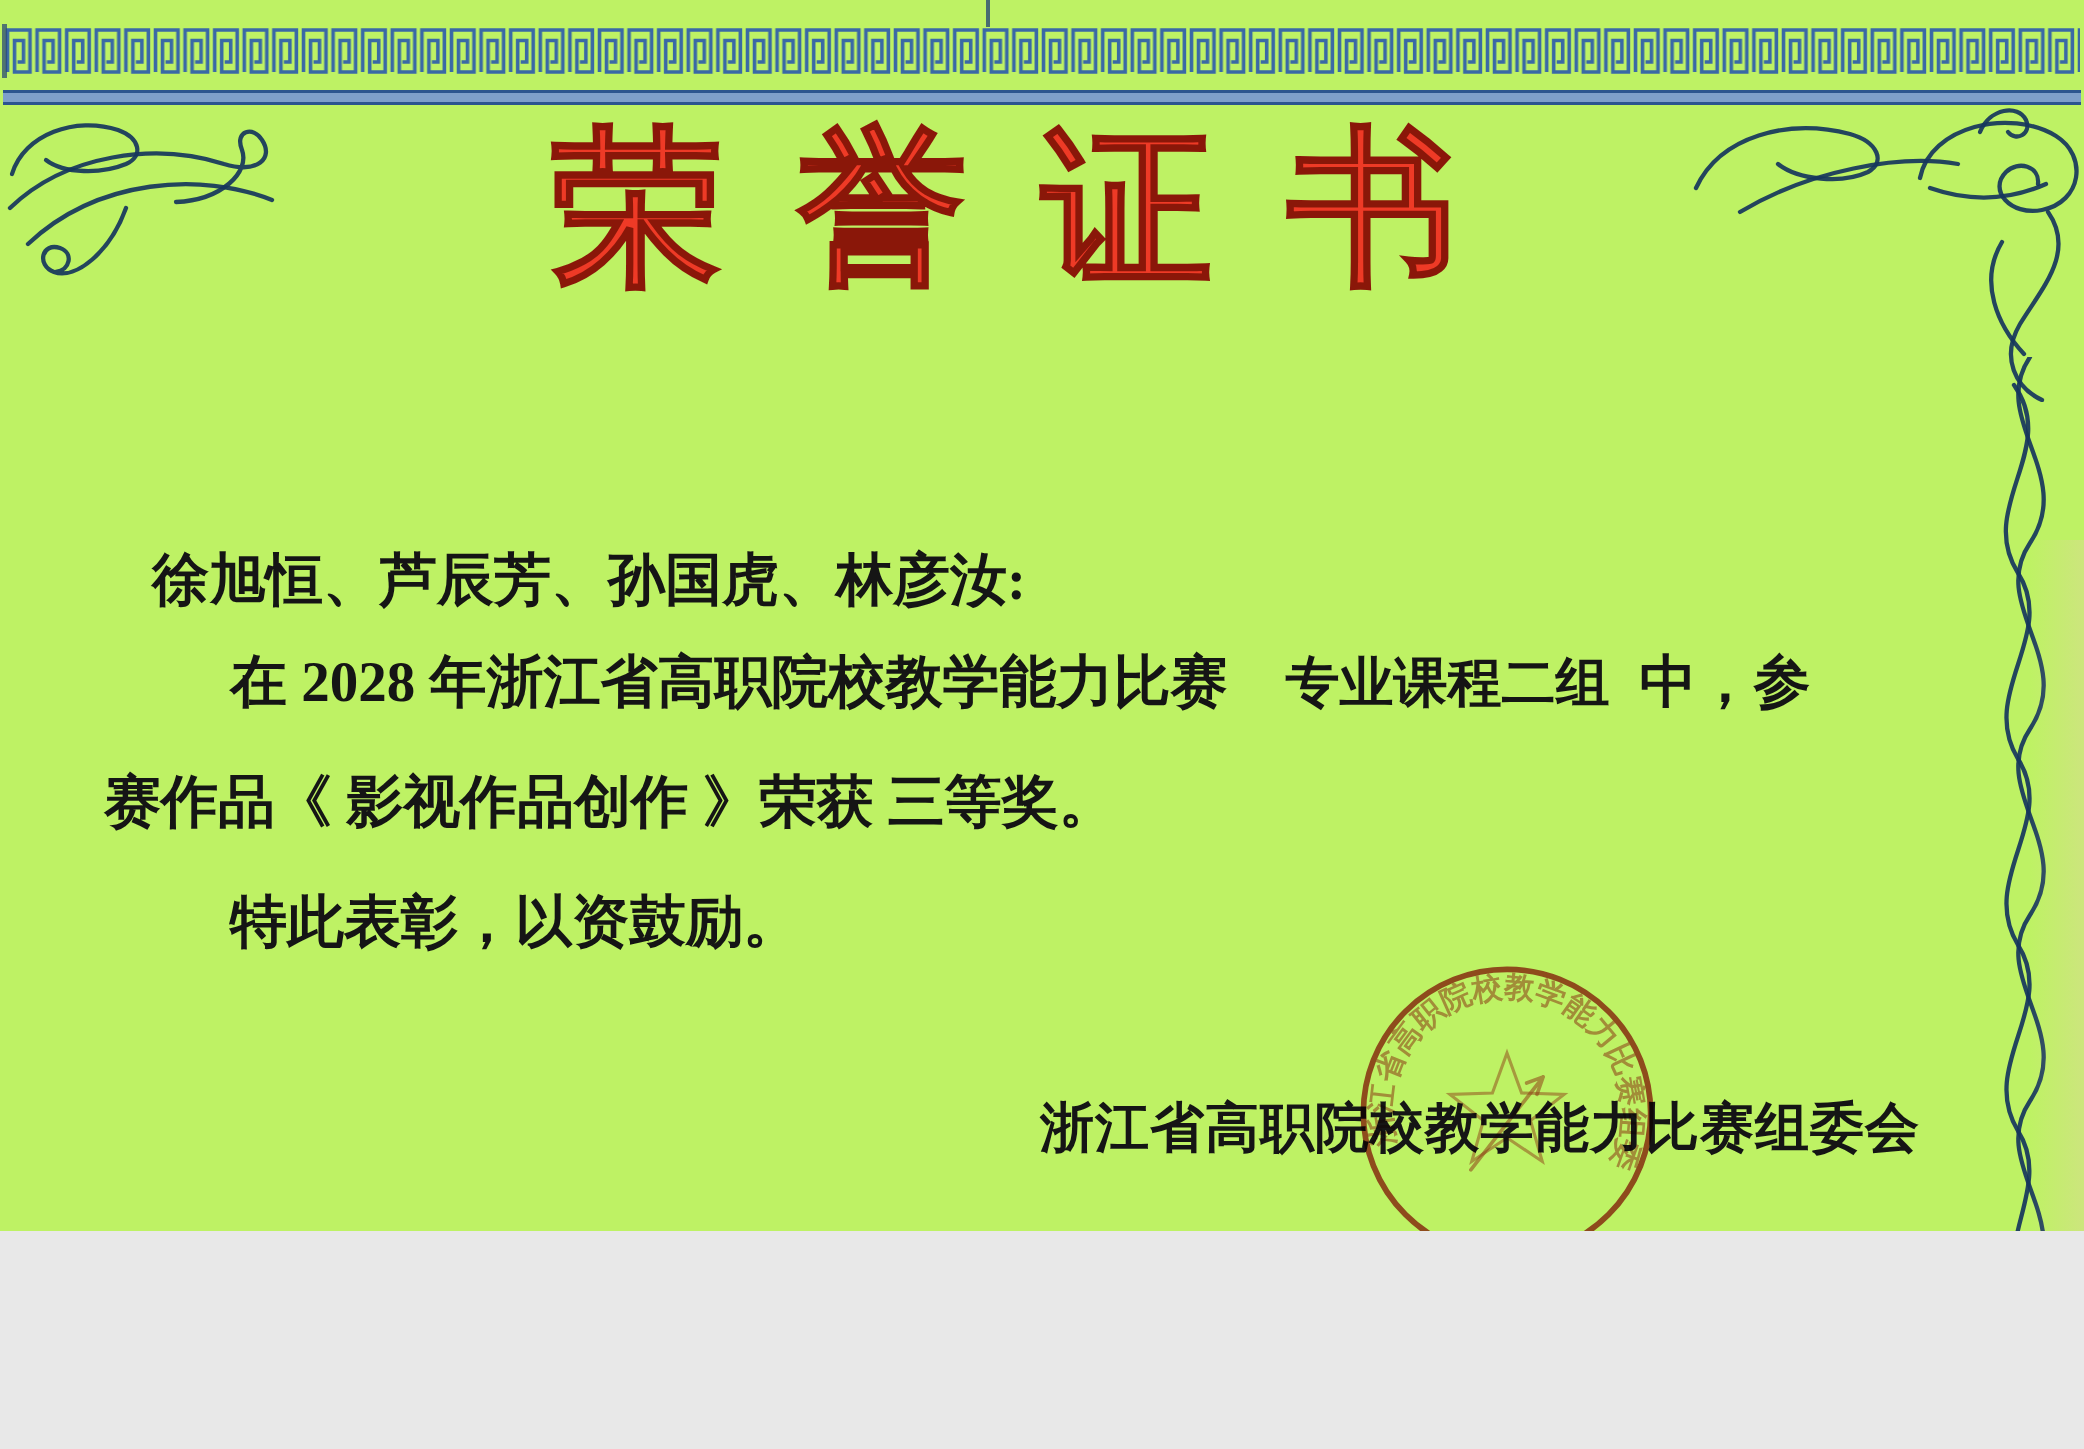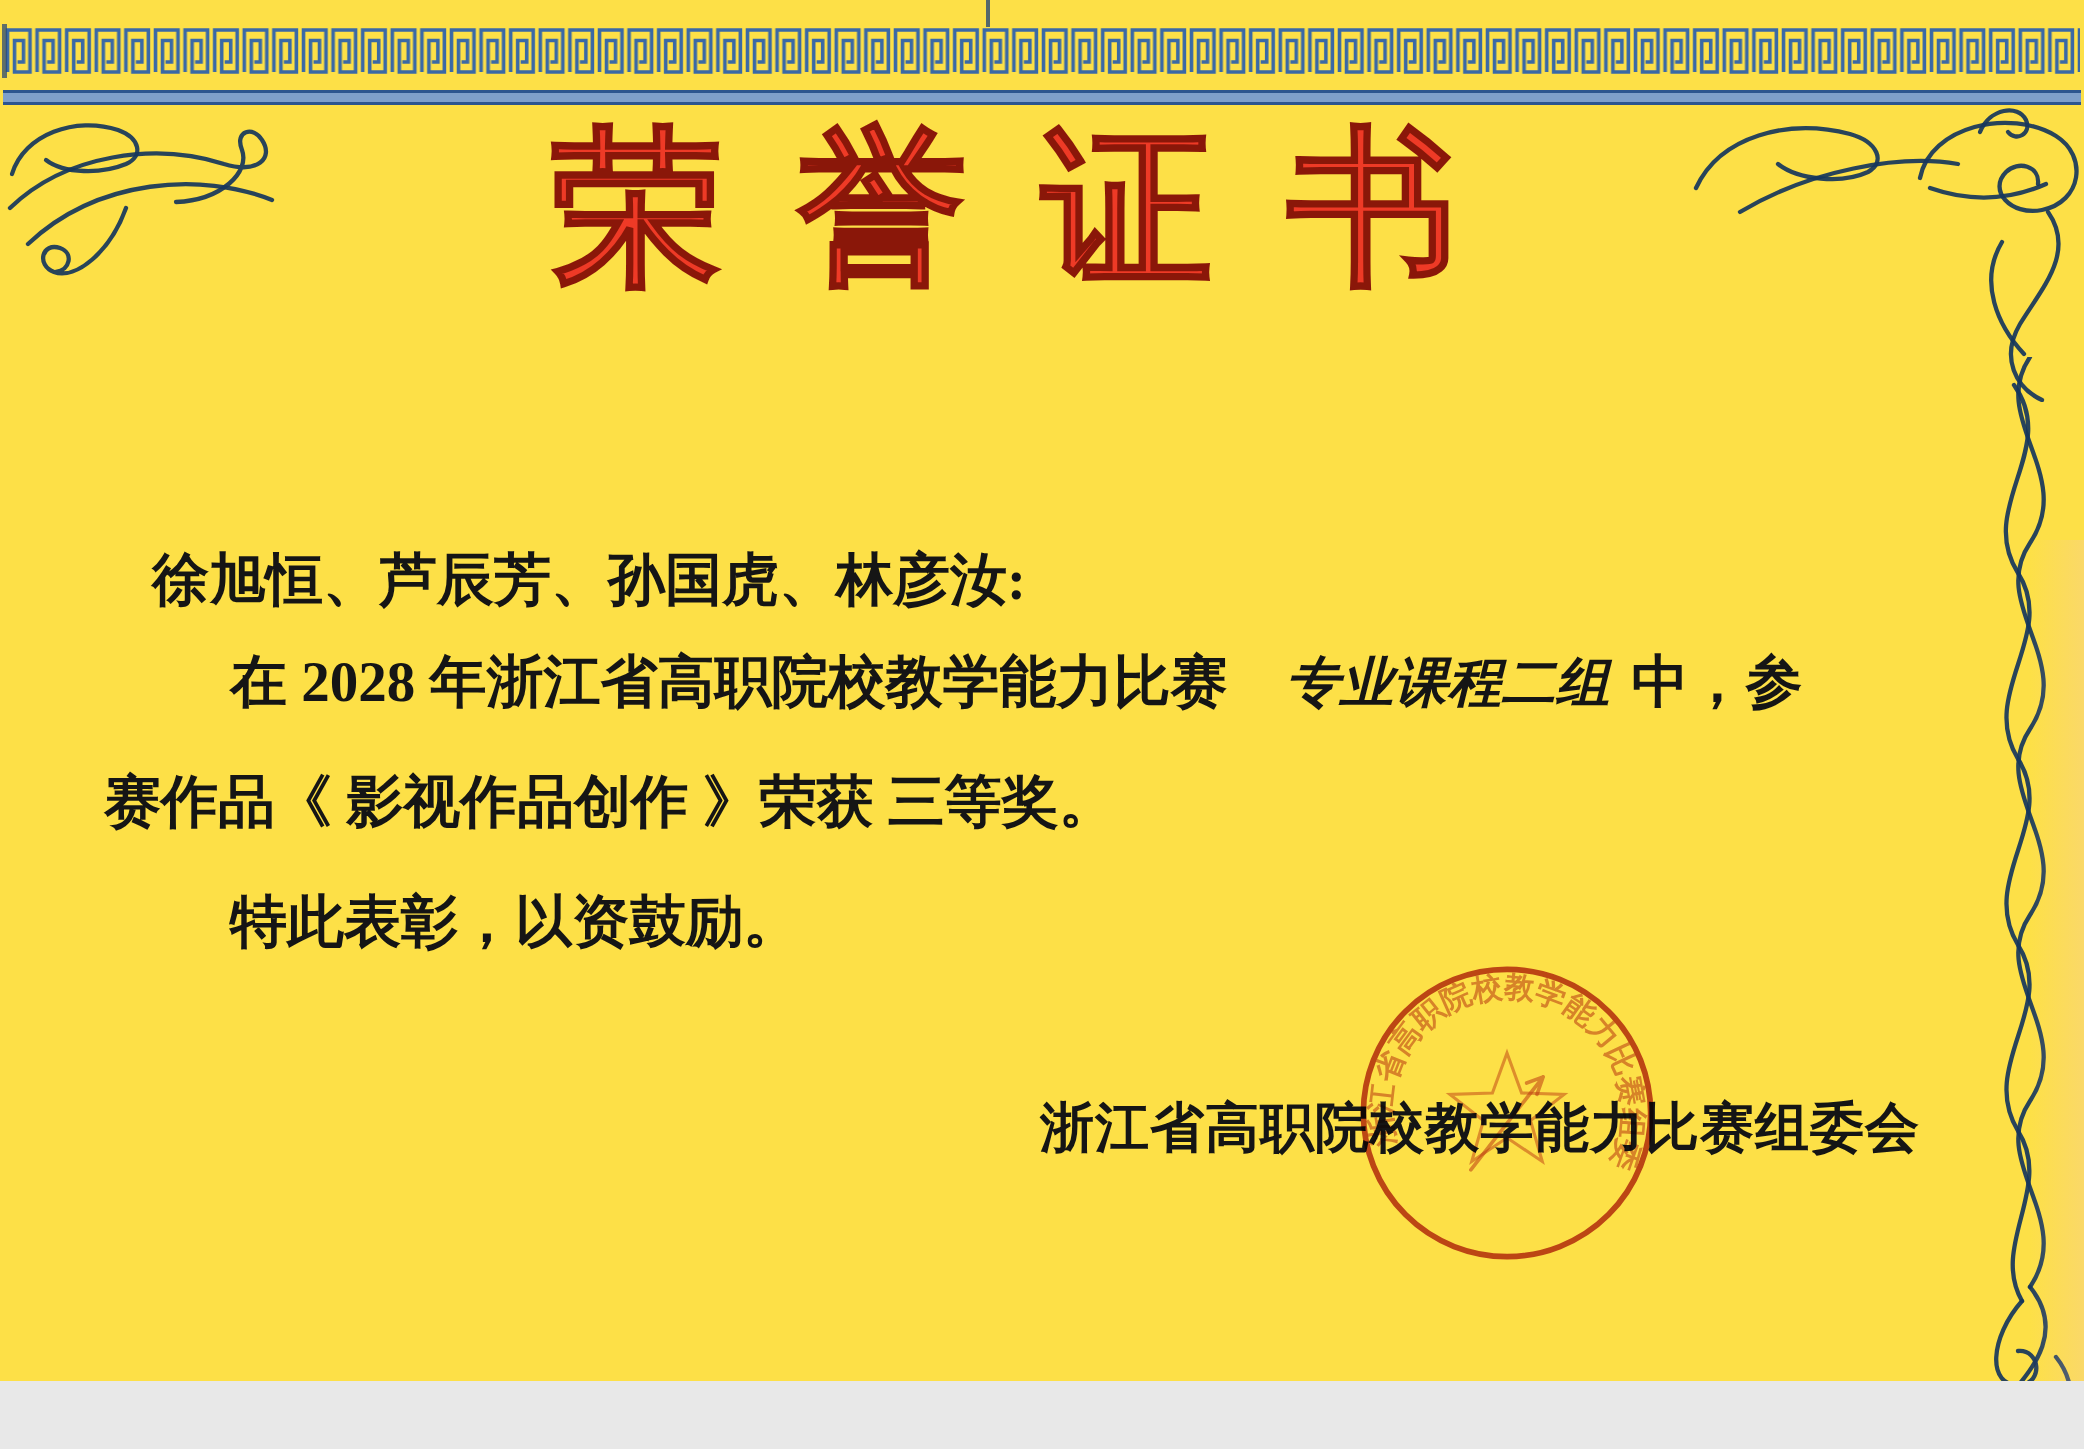--- a/index.html
+++ b/index.html
@@ -1,19 +1,19 @@
 <!DOCTYPE html>
 <html><head>
 <meta charset="utf-8">
 <style>
   html,body{margin:0;padding:0;background:#e8e8e8;}
   .page{
     position:relative;
-    width:2084px;height:1381px;
-    background:#fde047;
+    width:2084px;height:1231px;
+    background:#bef264;
     overflow:hidden;
     font-family:"Liberation Serif", serif;
     color:#151515;
   }
   
   .meander{position:absolute;left:4px;top:24px;width:2076px;height:56px;}
   .blue-rule{
     position:absolute;left:3px;top:90px;width:2078px;height:15px;
     background:#7e9fca;
     border-top:3px solid #2c558f;border-bottom:3px solid #2c558f;
@@ -41,23 +41,22 @@
     -webkit-text-stroke:2px #8a1709;
   }
   
   .txt{position:absolute;font-weight:700;font-size:57px;line-height:1.2;white-space:pre;}
   .recipients{left:152px;top:546px;}
   .body-line-1{left:230px;top:648px;}
   .body-line-2{left:104px;top:768px;}
   .body-line-3{left:230px;top:888px;}
   .field-script{
     font-family:"DejaVu Serif", serif;
-    font-style:italic;
     font-size:54px;
-    margin-left:58px;margin-right:22px;
+    margin-left:58px;margin-right:30px;
   }
   .issuer{left:1040px;top:1096px;font-size:54px;letter-spacing:1px;}
   .issue-date{left:1288px;top:1190px;font-size:47px;letter-spacing:4px;}
   
   .seal{position:absolute;left:1352px;top:958px;width:310px;height:310px;mix-blend-mode:multiply;}
 </style>
 </head>
 <body>
 
 <div class="page">

